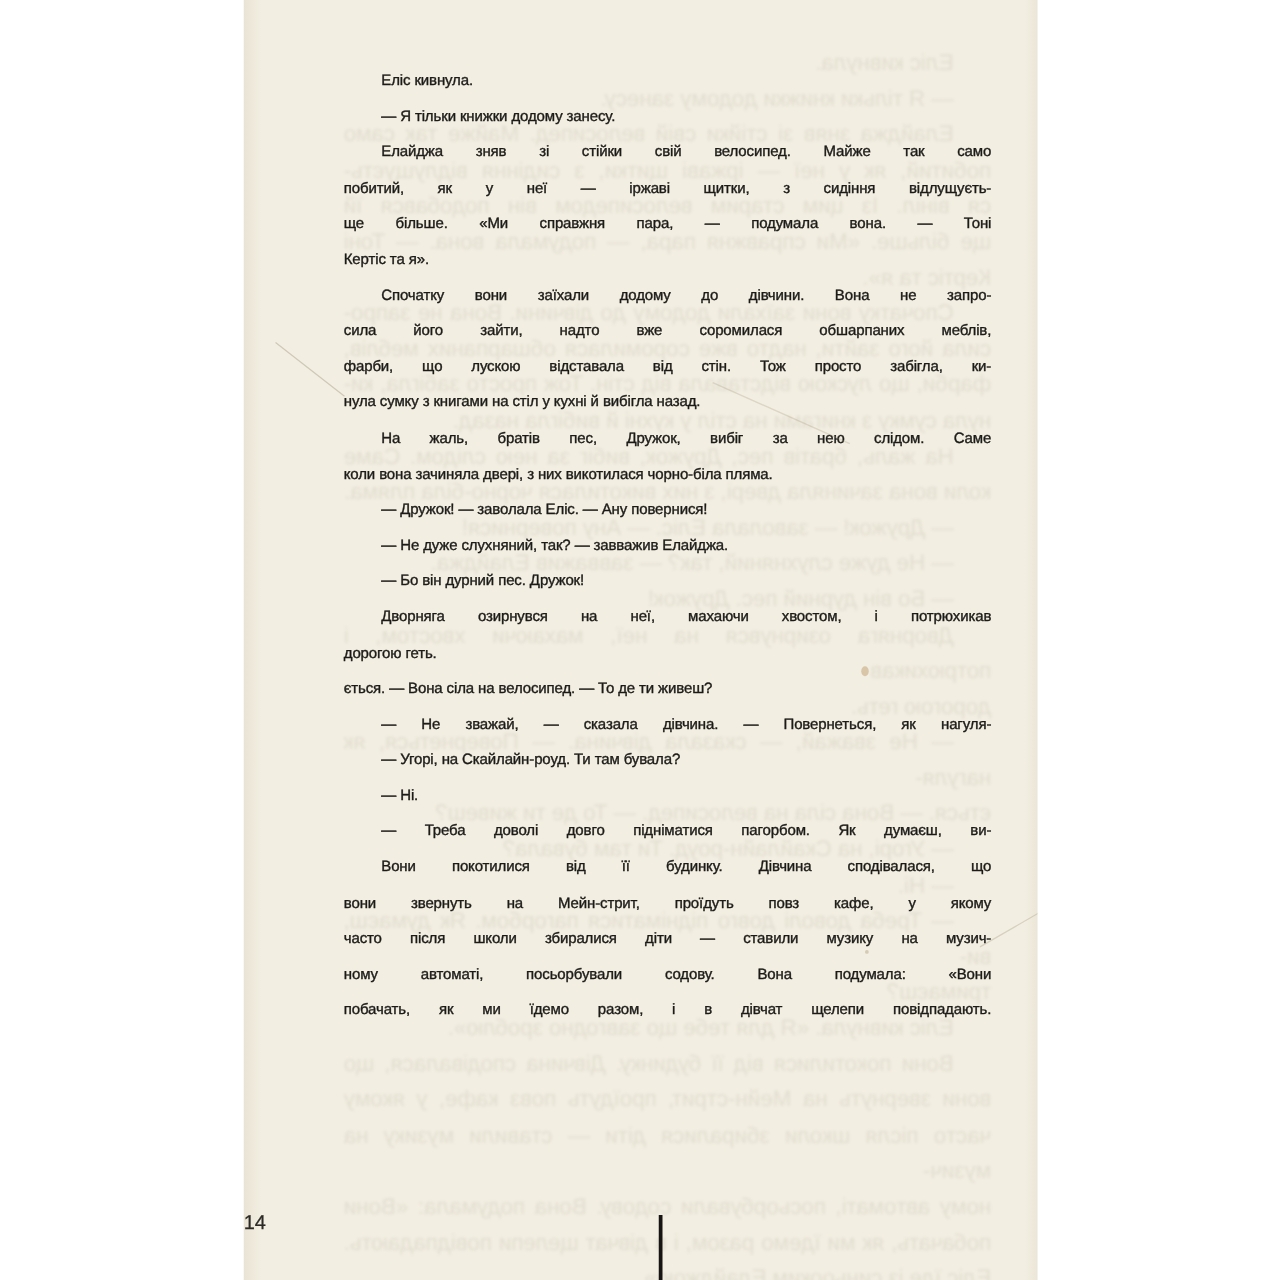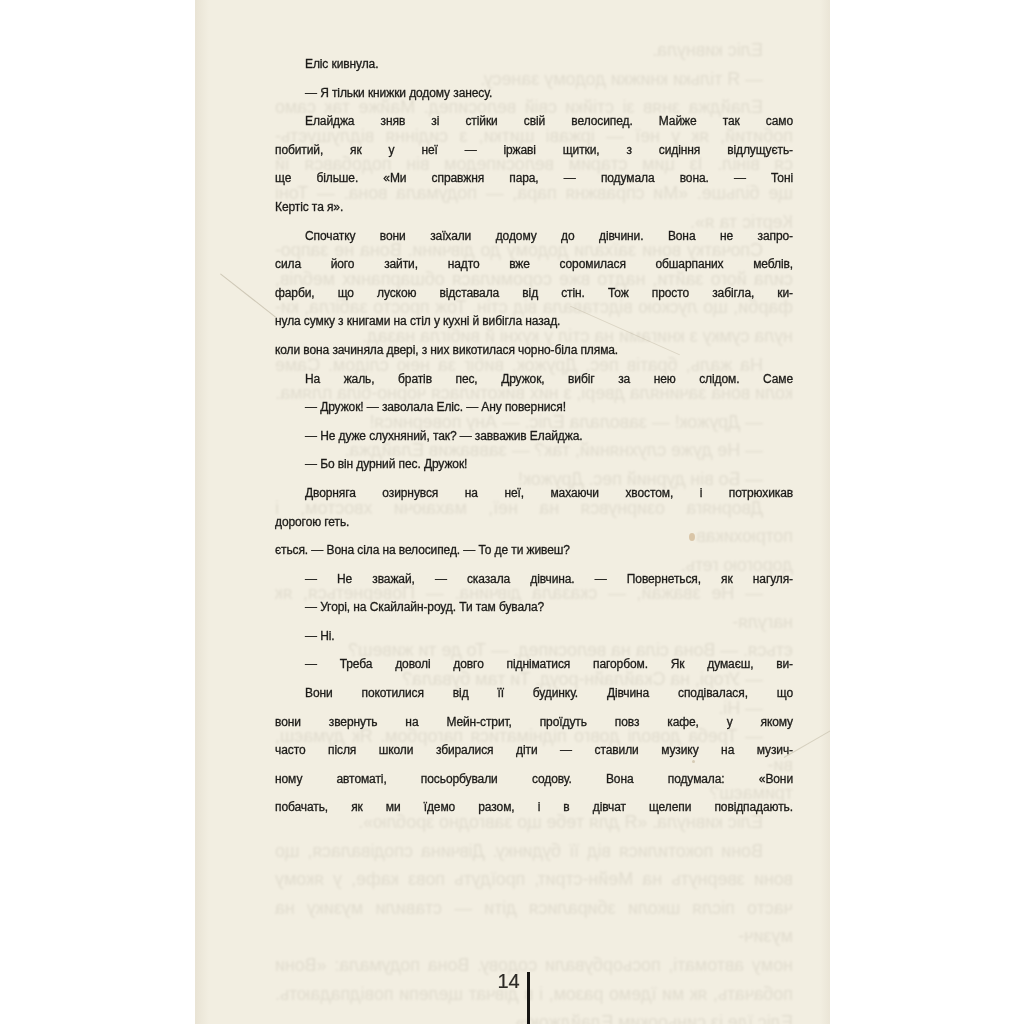--- a/index.html
+++ b/index.html
@@ -58,22 +58,22 @@
   .line { text-align: left; }
   .line.just { text-align: justify; text-align-last: justify; }
   .line.indent { text-indent: 30px; }
   .it { }
 
   .page-number {
     position: absolute;
     left: 0;
     top: 970px;
     width: 627px;
-    text-align: center;
-    font-size: 20px;
+    text-align: left;
+    font-size: 16px;
     color: #2c2a26;
     -webkit-text-stroke: 0.2px currentColor;
   }
   .print-mark {
     position: absolute;
     left: 332px;
     top: 972px;
     width: 3px;
     height: 52px;
     background: #161513;
@@ -158,22 +158,22 @@
         <div class="line indent"><span>Еліс кивнула.</span></div>
         <div class="line indent"><span>— Я тільки книжки додому занесу.</span></div>
         <div class="line just indent"><span>Елайджа зняв зі стійки свій велосипед. Майже так само</span></div>
         <div class="line just"><span>побитий, як у неї — іржаві щитки, з сидіння відлущуєть-</span></div>
         <div class="line just"><span>ще більше. «Ми справжня пара, — подумала вона. — Тоні</span></div>
         <div class="line"><span>Кертіс та я».</span></div>
         <div class="line just indent"><span>Спочатку вони заїхали додому до дівчини. Вона не запро-</span></div>
         <div class="line just"><span>сила його зайти, надто вже соромилася обшарпаних меблів,</span></div>
         <div class="line just"><span>фарби, що лускою відставала від стін. Тож просто забігла, ки-</span></div>
         <div class="line"><span>нула сумку з книгами на стіл у кухні й вибігла назад.</span></div>
+        <div class="line just indent"><span>На жаль, братів пес, Дружок, вибіг за нею слідом. Саме</span></div>
         <div class="line"><span>коли вона зачиняла двері, з них викотилася чорно-біла пляма.</span></div>
-        <div class="line just indent"><span>На жаль, братів пес, Дружок, вибіг за нею слідом. Саме</span></div>
         <div class="line indent"><span>— Дружок! — заволала Еліс. — Ану повернися!</span></div>
         <div class="line indent"><span>— Не дуже слухняний, так? — завважив Елайджа.</span></div>
         <div class="line indent"><span>— Бо він дурний пес. </span><span class="it">Дружок!</span></div>
         <div class="line just indent"><span>Дворняга озирнувся на неї, махаючи хвостом, і потрюхикав</span></div>
         <div class="line"><span>дорогою геть.</span></div>
         <div class="line"><span>ється. — Вона сіла на велосипед. — То де ти живеш?</span></div>
         <div class="line just indent"><span>— Не зважай, — сказала дівчина. — Повернеться, як нагуля-</span></div>
         <div class="line indent"><span>— Угорі, на Скайлайн-роуд. Ти там бувала?</span></div>
         <div class="line indent"><span>— Ні.</span></div>
         <div class="line just indent"><span>— Треба доволі довго підніматися пагорбом. Як думаєш, ви-</span></div>

